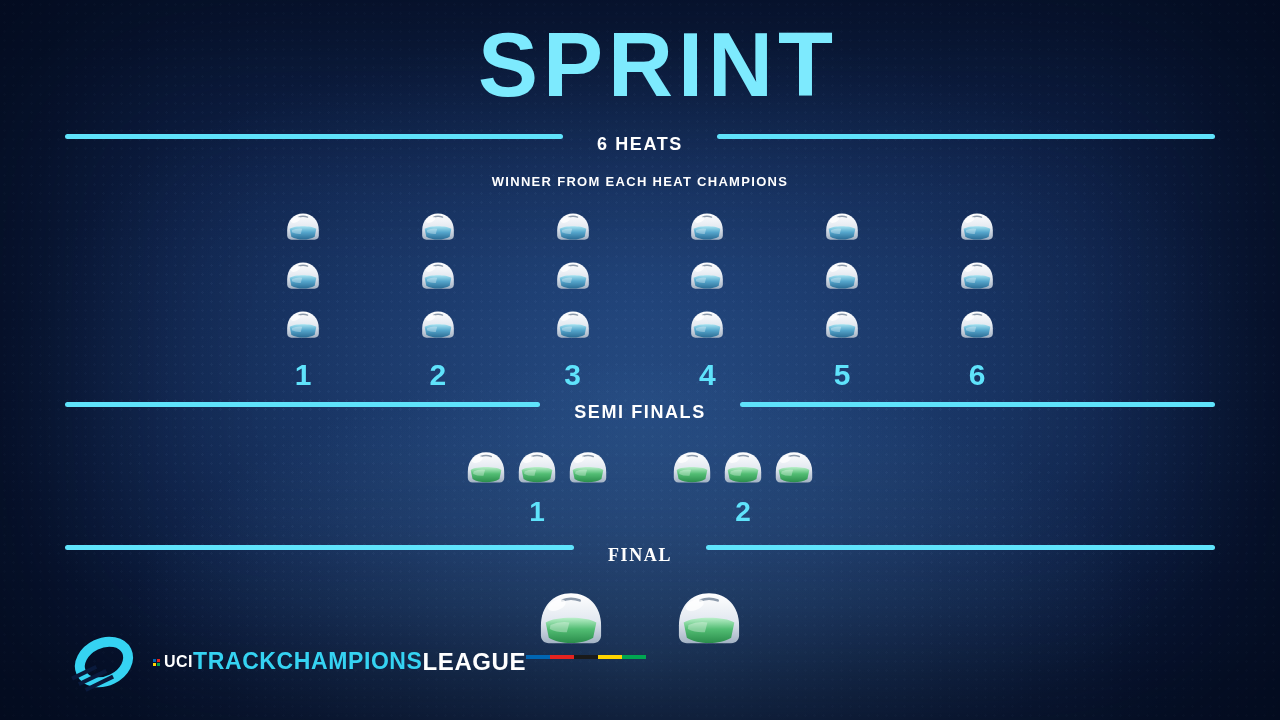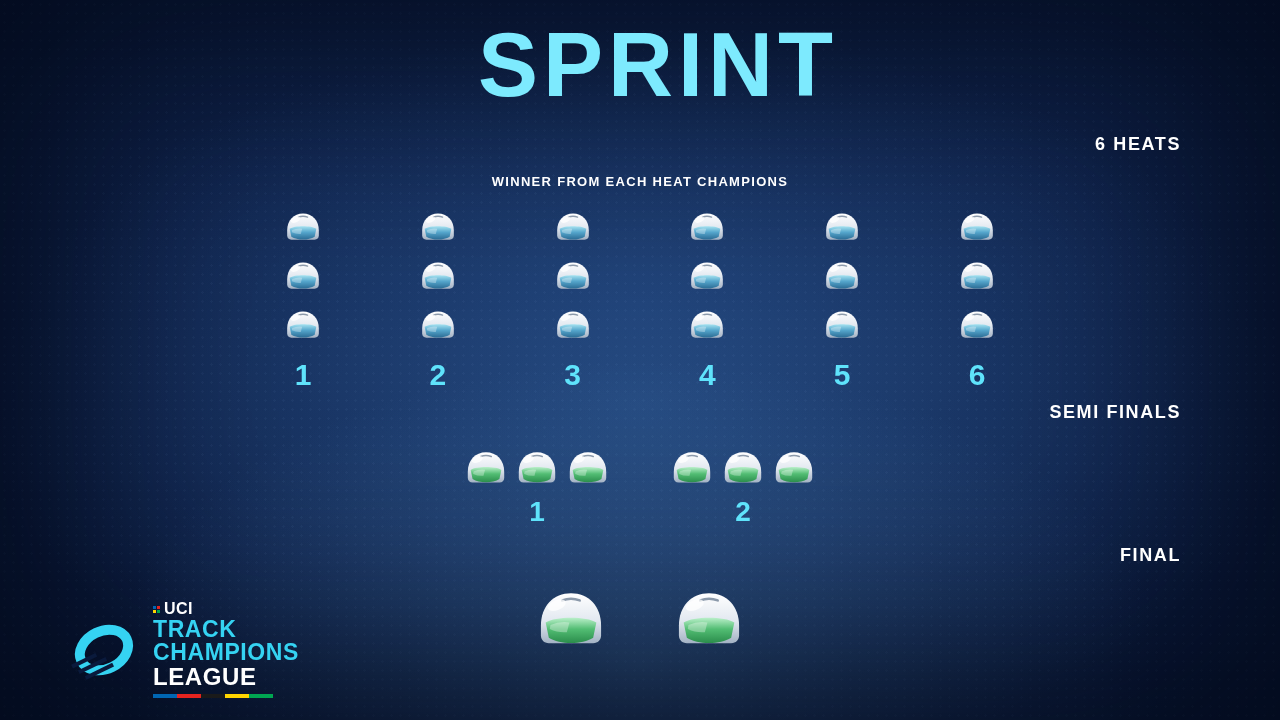--- a/index.html
+++ b/index.html
@@ -18,44 +18,44 @@
   }
   .stage::after{
     content:"";position:absolute;inset:0;pointer-events:none;
     box-shadow:inset 0 0 200px 70px rgba(2,6,18,.72);
   }
   .title{
     position:absolute;top:20px;left:0;right:0;z-index:2;
     text-align:center;font-size:90px;font-weight:800;letter-spacing:5px;
     color:#7deafe;line-height:1;margin-left:36px;
   }
-  .rule-row{position:absolute;left:65px;right:65px;z-index:2;display:flex;align-items:flex-end;flex-direction:column;}
+  .rule-row{position:absolute;left:65px;right:65px;z-index:2;display:flex;align-items:flex-start;}
   .rule{flex:1;height:5px;background:#5fe3fb;border-radius:3px;}
   .rule-label{margin:0 34px;color:#ffffff;font-weight:700;font-size:18px;letter-spacing:1.6px;white-space:nowrap;}
   .row-heats{top:134px;}
   .row-semis{top:402px;}
-  .row-final{top:545px;}
+  .row-final{top:545px;font-family:Liberation Serif, serif;}
   .subtitle{
     position:absolute;top:174px;left:0;width:100%;z-index:2;text-align:center;
     color:#ffffff;font-weight:700;font-size:13px;letter-spacing:1.3px;
   }
   .heats-grid{position:absolute;top:208px;left:268px;width:744px;z-index:2;display:flex;justify-content:space-between;}
   .heat-col{display:flex;flex-direction:column;align-items:center;gap:9px;width:70px;}
   .helmet{width:40px;height:40px;display:block;}
   .heat-num{margin-top:5px;color:#5fe3fb;font-size:30px;font-weight:800;line-height:1;}
   .semis{position:absolute;top:446px;left:0;width:100%;z-index:2;display:flex;justify-content:center;gap:58px;}
   .semi-group{display:flex;flex-direction:column;align-items:center;}
   .semi-helmets{display:flex;gap:5px;}
   .helmet.semi{width:46px;height:46px;}
   .semi-num{margin-top:6px;color:#5fe3fb;font-size:28px;font-weight:800;line-height:1;}
   .final-helmets{position:absolute;top:583px;left:0;width:100%;z-index:2;display:flex;justify-content:center;gap:62px;}
   .helmet.big{width:76px;height:76px;}
   .logo{position:absolute;left:68px;bottom:22px;z-index:3;display:flex;align-items:center;gap:13px;}
   .logo-icon{width:72px;height:72px;}
-  .logo-text{display:flex;flex-direction:column;line-height:1.02;}
+  .logo-text{display:flex;flex-direction:row;line-height:1.02;}
   .uci-row{display:flex;align-items:center;gap:4px;color:#ffffff;font-weight:800;font-size:16px;letter-spacing:.5px;}
   .uci-mark{display:grid;grid-template-columns:3px 3px;grid-auto-rows:3px;gap:1px;}
   .uci-mark span{display:block;width:3px;height:3px;}
   .logo-track,.logo-champions{color:#35d3f2;font-weight:800;font-size:23px;letter-spacing:.6px;}
   .logo-league{color:#ffffff;font-weight:800;font-size:24px;letter-spacing:.6px;}
   .colors-strip{display:flex;height:4px;width:120px;margin-top:5px;}
 </style>
 </head>
 <body>
 

